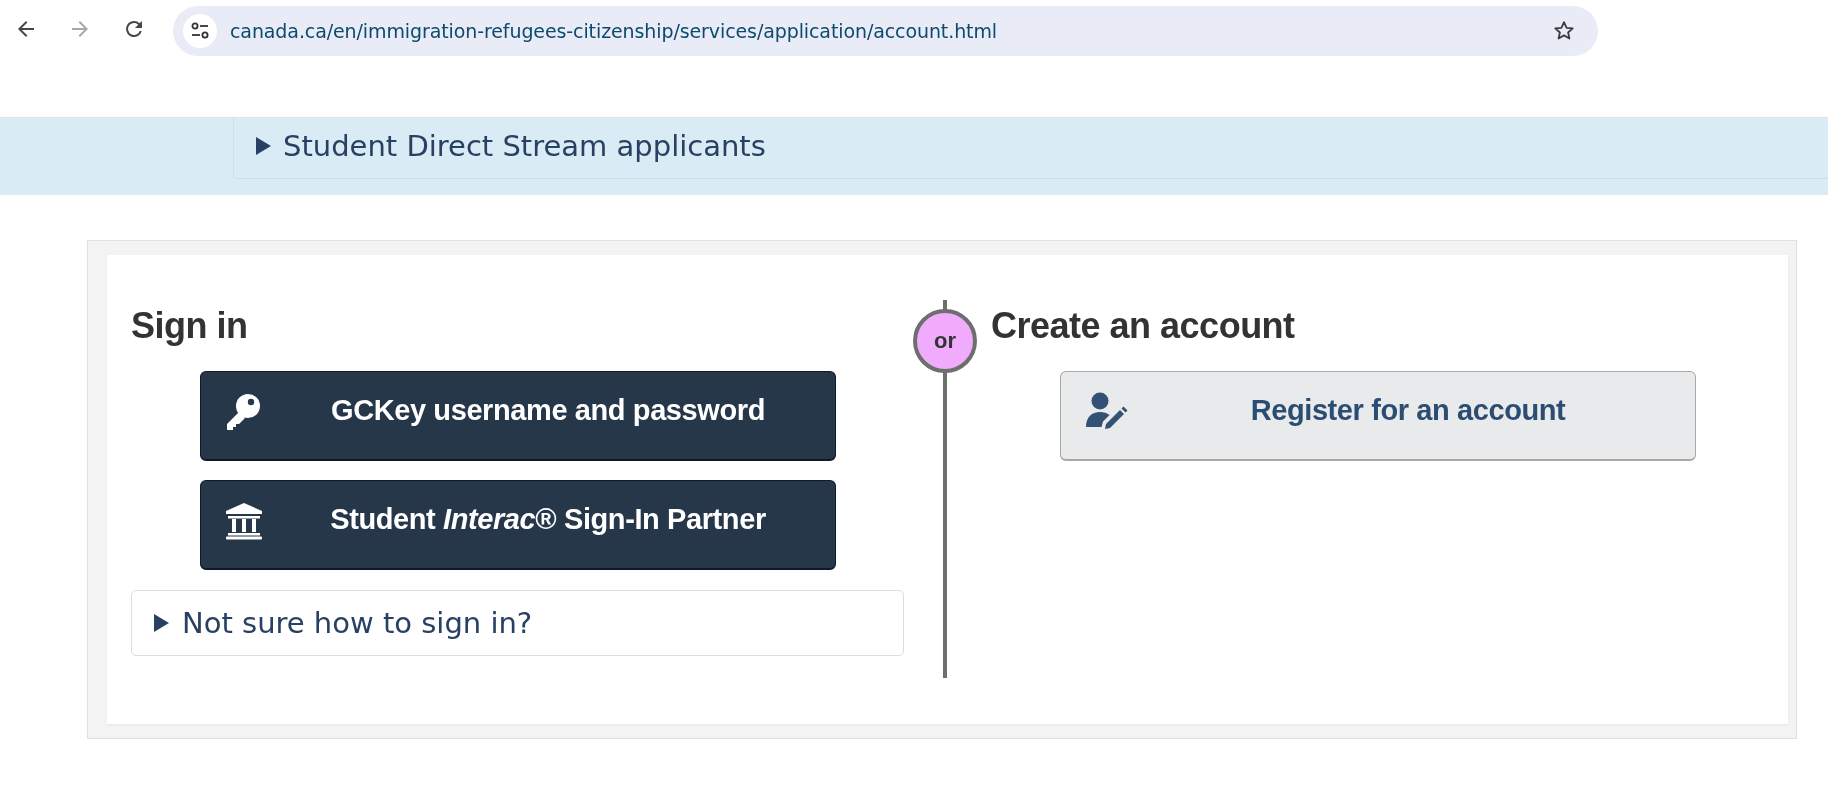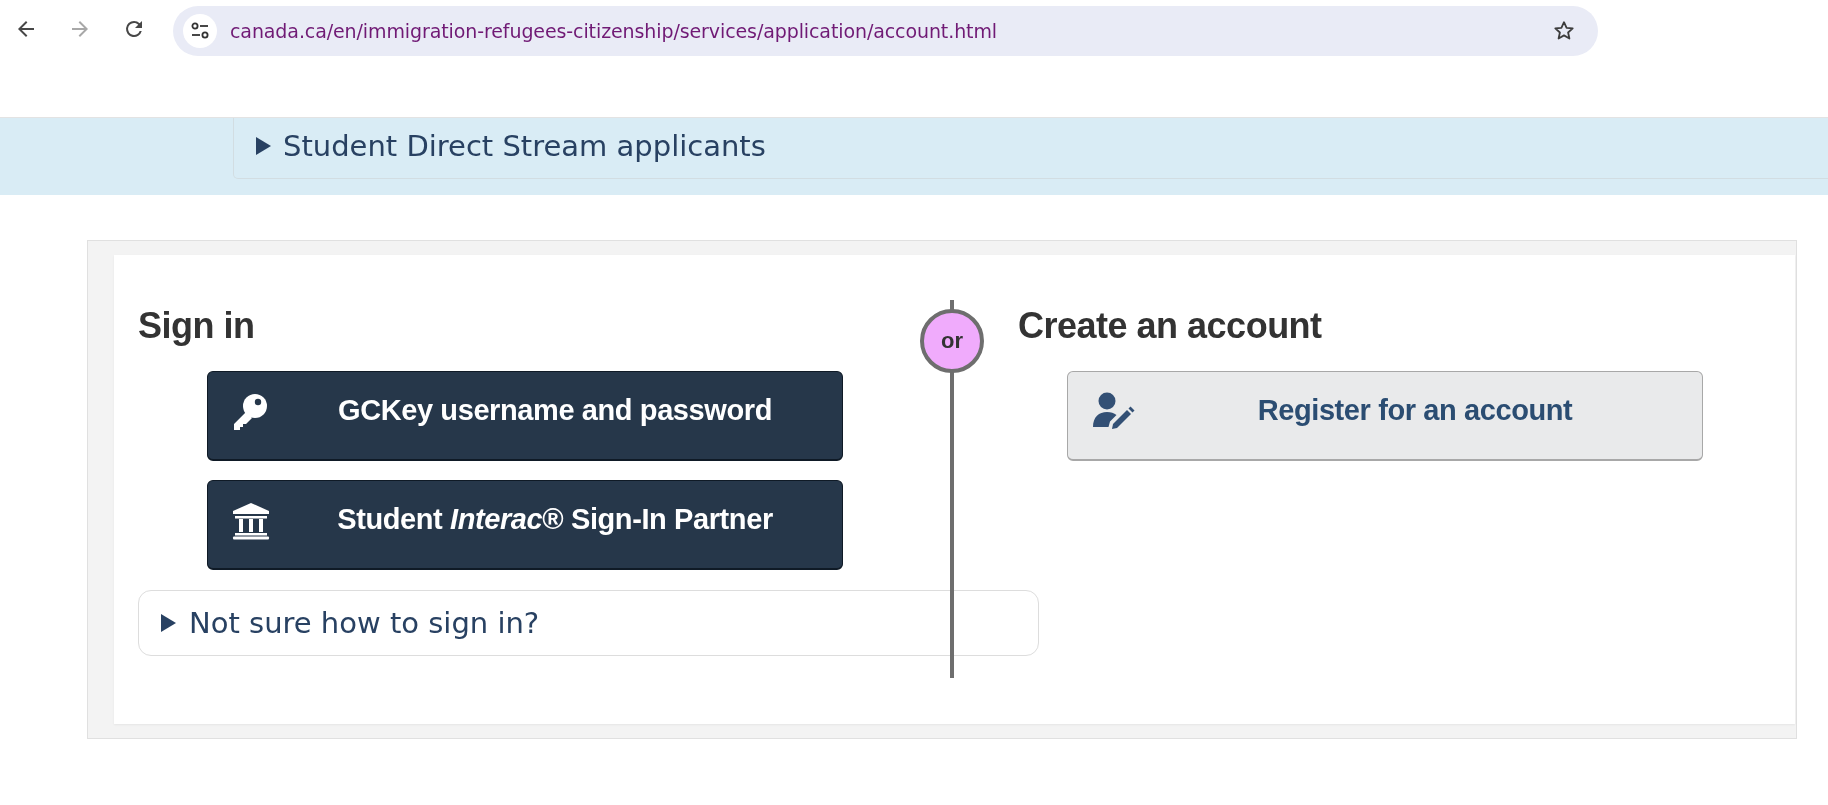--- a/index.html
+++ b/index.html
@@ -4,46 +4,46 @@
   <style>
     * { box-sizing: border-box; margin: 0; padding: 0; }
     html, body { width: 1828px; height: 805px; overflow: hidden; background: #ffffff; font-family: "Liberation Sans", sans-serif; }
 
     
     .chrome { position: absolute; left: 0; top: 0; width: 1828px; height: 62px; background: #ffffff; }
     .nav-btn { position: absolute; top: 13px; width: 32px; height: 32px; display: flex; align-items: center; justify-content: center; cursor: pointer; }
     .nav-btn svg { width: 24px; height: 24px; }
     .omnibox { position: absolute; left: 173px; top: 6px; width: 1425px; height: 50px; border-radius: 25px; background: #e9ebf6; }
     .site-info { position: absolute; left: 10px; top: 8px; width: 34px; height: 34px; border-radius: 50%; background: #ffffff; display: flex; align-items: center; justify-content: center; cursor: pointer; }
-    .url-text { position: absolute; left: 57px; top: 0; line-height: 50px; font-family: "DejaVu Sans", sans-serif; font-size: 19px; color: #701a75; letter-spacing: -0.1px; white-space: nowrap; }
+    .url-text { position: absolute; left: 57px; top: 0; line-height: 50px; font-family: "DejaVu Sans", sans-serif; font-size: 19px; color: #0c4a6e; letter-spacing: -0.1px; white-space: nowrap; }
     .star { position: absolute; right: 22px; top: 13px; width: 24px; height: 24px; cursor: pointer; }
 
     
     .band { position: absolute; left: 0; top: 117px; width: 1828px; height: 78px; background: #d9ecf5; border-top: 1px solid #e3e3e3; }
     .band-details { position: absolute; left: 233px; top: 0; width: 1604px; height: 61px; border: 1px solid #d2dde2; border-top: none; border-radius: 0 0 5px 5px; }
     .summary { display: flex; align-items: center; cursor: pointer; color: #284162; }
     .band-details .summary { position: absolute; left: 22px; top: 8px; height: 40px; font-family: "DejaVu Sans", sans-serif; font-size: 29px; }
     .tri { width: 0; height: 0; border-top: 9px solid transparent; border-bottom: 9px solid transparent; border-left: 15px solid #284162; margin-right: 12px; }
 
     
     .panel-outer { position: absolute; left: 87px; top: 240px; width: 1710px; height: 499px; background: #f3f3f3; border: 1px solid #e0e0e0; }
-    .panel-inner { position: absolute; left: 26px; top: 14px; width: 1681px; height: 469px; background: #ffffff; box-shadow: 0 1px 2px rgba(0,0,0,0.06); }
+    .panel-inner { position: absolute; left: 19px; top: 14px; width: 1681px; height: 469px; background: #ffffff; box-shadow: 0 1px 2px rgba(0,0,0,0.06); }
 
     .h2 { position: absolute; font-family: "Liberation Sans", sans-serif; font-weight: bold; font-size: 36px; color: #333333; white-space: nowrap; letter-spacing: -0.5px; }
 
     .btn { position: absolute; width: 636px; height: 90px; border-radius: 6px; display: flex; align-items: center; cursor: pointer; }
     .btn-dark { background: #26374a; border: 1px solid #0f1a26; border-bottom-width: 2px; }
     .btn-light { background: #e9eaeb; border: 1px solid #a8a8a8; border-bottom-width: 2px; padding-left: 28px; }
     .btn-icon { position: absolute; left: 22px; top: 18px; width: 42px; height: 42px; }
     .btn-label { position: absolute; left: 70px; right: 10px; top: 0; height: 77px; line-height: 77px; text-align: center; font-family: "Liberation Sans", sans-serif; font-weight: bold; font-size: 29px; white-space: nowrap; letter-spacing: -0.4px; }
     .btn-dark .btn-label { color: #ffffff; }
     .btn-light .btn-label { color: #2b4d72; }
     .btn-label i { font-style: italic; margin-top: 36px; }
 
-    .help-details { position: absolute; left: 24px; top: 335px; width: 901px; height: 66px; border: 1px solid #dddddd; border-radius: 13px; background: #ffffff; }
+    .help-details { position: absolute; left: 24px; top: 335px; width: 773px; height: 66px; border: 1px solid #dddddd; border-radius: 5px; background: #ffffff; }
     .help-details .summary { position: absolute; left: 22px; top: 12px; height: 40px; font-family: "DejaVu Sans", sans-serif; font-size: 29px; }
     .help-details .tri { border-top-width: 9px; border-bottom-width: 9px; border-left-width: 15px; margin-right: 13px; }
 
     .divider { position: absolute; left: 836px; top: 45px; width: 4px; height: 378px; background: #6e6e6e; }
     .or-circle { position: absolute; left: 806px; top: 54px; width: 64px; height: 64px; border-radius: 50%; background: #f0abfc; border: 4px solid #6e6e6e; display: flex; align-items: center; justify-content: center; font-family: "Liberation Sans", sans-serif; font-weight: bold; font-size: 22px; color: #333333; }
   </style>
 </head>
 <body>
 
 <div class="chrome">
@@ -118,21 +118,21 @@
     <div class="help-details">
       <div class="summary">
         <span class="tri"></span>
         <span>Not sure how to sign in?</span>
       </div>
     </div>
 
     <div class="divider"></div>
     <div class="or-circle">or</div>
 
-    <h2 class="h2" style="left:884px; top:50px;margin-left:20px;">Create an account</h2>
+    <h2 class="h2" style="left:884px; top:50px;">Create an account</h2>
 
     <div class="btn btn-light" style="left:953px; top:116px;">
       <svg class="btn-icon" viewBox="0 0 42 42" style="left:20px; width:48px;">
         <circle cx="16" cy="11" r="8.5" fill="#335075"></circle>
         <path d="M2 37 C2 27 8 22 16 22 C20 22 23 23 25.5 25 L19 31.5 L17.5 37 Z" fill="#335075"></path>
         <path d="M22 34 L36 20 L40 24 L26 38 L21 39 Z" fill="#335075"></path>
         <path d="M37.5 18.5 L39.5 16.5 L43.5 20.5 L41.5 22.5 Z" fill="#335075"></path>
       </svg>
       <span class="btn-label">Register for an account</span>
     </div>

